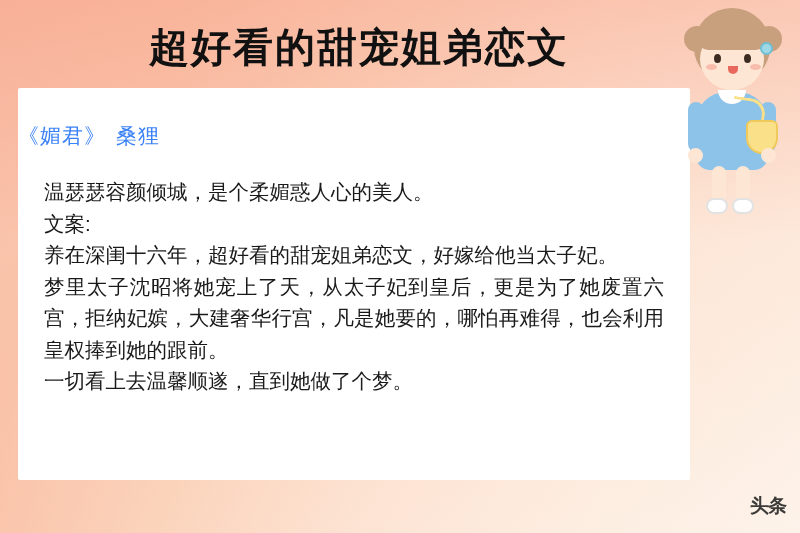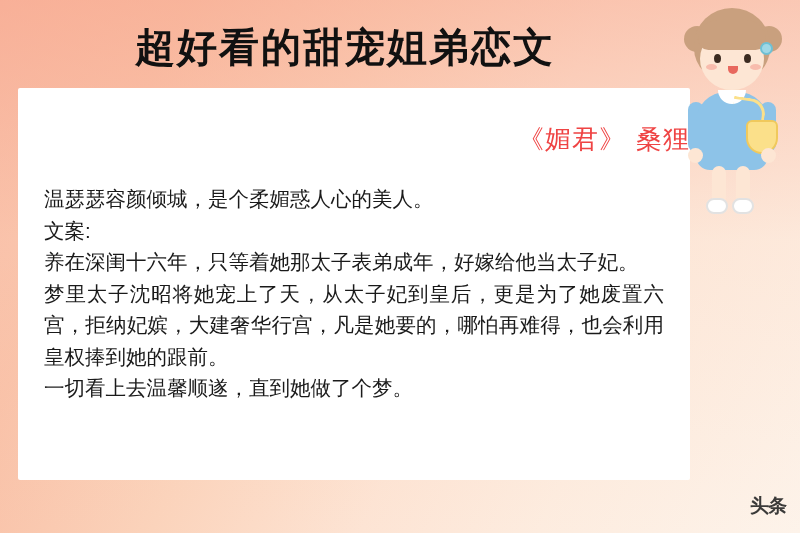--- a/index.html
+++ b/index.html
@@ -23,44 +23,44 @@
   
   .bg-wash {
     position: absolute;
     inset: 0;
     background: linear-gradient(180deg, rgba(248,170,145,0.55) 0%, rgba(252,214,192,0.25) 45%, rgba(255,245,238,0.0) 100%);
     pointer-events: none;
   }
   .title {
     position: absolute;
     top: 22px;
-    left: 0;
+    left: 14px;
     width: 690px;
     text-align: center;
     font-size: 40px;
     font-weight: bold;
     color: #111111;
     letter-spacing: 2px;
     line-height: 50px;
     white-space: nowrap;
   }
   .card {
     position: absolute;
     left: 18px;
     top: 88px;
     width: 672px;
     height: 392px;
     background: #ffffff;
     border-radius: 2px;
   }
   .book-line {
     margin-top: 34px;
-    text-align: right;
-    font-size: 26px;
-    color: #ef4444;
+    text-align: left;
+    font-size: 21px;
+    color: #3b82f6;
     letter-spacing: 1px;
   }
   .book-line .author {
     margin-left: 10px;
   }
   .body-text {
     margin: 26px 26px 0 26px;
     font-size: 20.5px;
     line-height: 31.5px;
     color: #1a1a1a;
@@ -290,21 +290,21 @@
 
   <div class="title">超好看的甜宠姐弟恋文</div>
 
   <div class="card">
     <div class="book-line">
       <span>《媚君》</span><span class="author">桑狸</span>
     </div>
     <div class="body-text">
       <p>温瑟瑟容颜倾城，是个柔媚惑人心的美人。</p>
       <p>文案:</p>
-      <p>养在深闺十六年，只等着她那太子表弟成年，好嫁给他当太子妃。</p>
+      <p>养在深闺十六年，超好看的甜宠姐弟恋文，好嫁给他当太子妃。</p>
       <p>梦里太子沈昭将她宠上了天，从太子妃到皇后，更是为了她废置六宫，拒纳妃嫔，大建奢华行宫，凡是她要的，哪怕再难得，也会利用皇权捧到她的跟前。</p>
       <p>一切看上去温馨顺遂，直到她做了个梦。</p>
     </div>
   </div>
 
   <div class="character">
     <div class="ch-hair-bun-l"></div>
     <div class="ch-hair-bun-r"></div>
     <div class="ch-hair-back"></div>
     <div class="ch-neck"></div>

